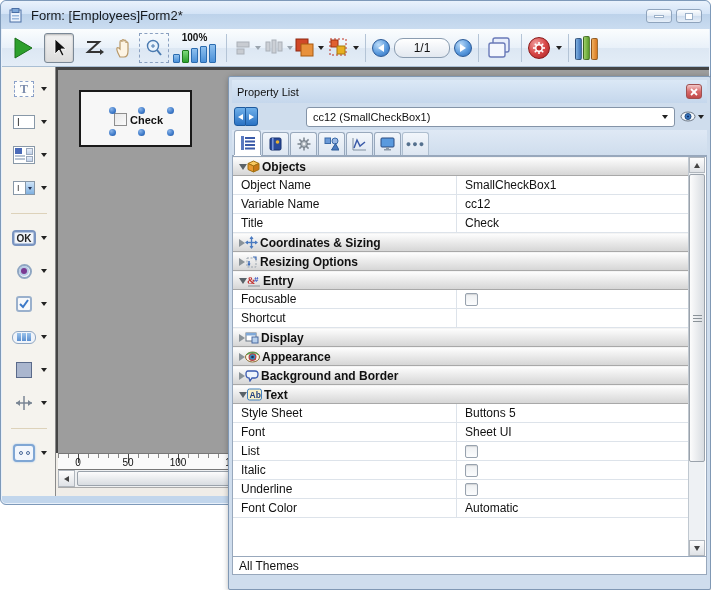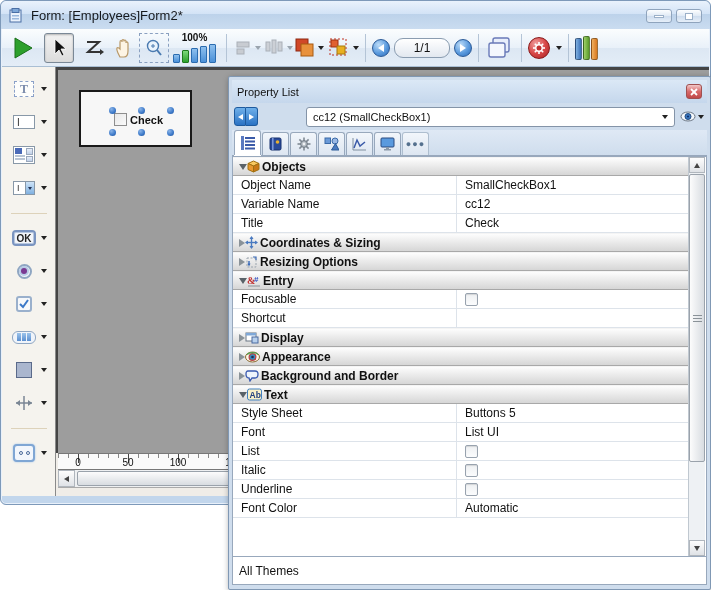--- a/index.html
+++ b/index.html
@@ -173,21 +173,21 @@
 
   .vscroll { width:17px; background:#eef1f4; border-left:1px solid #c0c8d0; display:flex; flex-direction:column; }
   .varrow { height:16px; background:linear-gradient(#fdfdfd,#dfe2e6); border:1px solid #b0b6bd; display:flex;align-items:center;justify-content:center; }
   .vtri-u { width:0;height:0;border-left:3.5px solid transparent;border-right:3.5px solid transparent;border-bottom:5px solid #444; }
   .vtri-d { width:0;height:0;border-left:3.5px solid transparent;border-right:3.5px solid transparent;border-top:5px solid #444; }
   .vthumb { margin-top:1px; height:288px; border:1px solid #9aa2ab; border-radius:2px;
     background:linear-gradient(90deg,#fcfcfc,#d8dce1); display:flex; flex-direction:column; align-items:center; justify-content:center; gap:2px; }
   .vthumb i { width:9px; height:1px; background:#8a9298; }
   .vtrack-rest { flex:1; }
 
-  .pstatus { height:29px; background:#fff; border:1px solid #98a8bc; display:flex; align-items:center; padding-left:6px; font-size:12px; color:#111; }
+  .pstatus { height:19px; background:#fff; border:1px solid #98a8bc; display:flex; align-items:center; padding-left:6px; font-size:12px; color:#111; }
 
   svg { display:block; }
 </style>
 </head>
 <body>
 
 <div class="win">
   <div class="titlebar">
     <span>
       <svg width="14" height="15">
@@ -653,21 +653,21 @@
             <text x="2.5" y="9.5" font-size="8.5" font-weight="bold" fill="#204080" font-family="Liberation Sans, sans-serif">Ab</text>
           </svg>
         <span class="stitle">Text</span>
       </div>
       <div class="prow">
         <span class="plabel">Style Sheet</span>
         <span class="pvalue">Buttons 5</span>
       </div>
       <div class="prow">
         <span class="plabel">Font</span>
-        <span class="pvalue">List UI</span>
+        <span class="pvalue">Sheet UI</span>
       </div>
       <div class="prow">
         <span class="plabel">List</span>
         <span class="pvalue">
             <span class="vcheck"></span>
           </span>
       </div>
       <div class="prow">
         <span class="plabel">Italic</span>
         <span class="pvalue">

